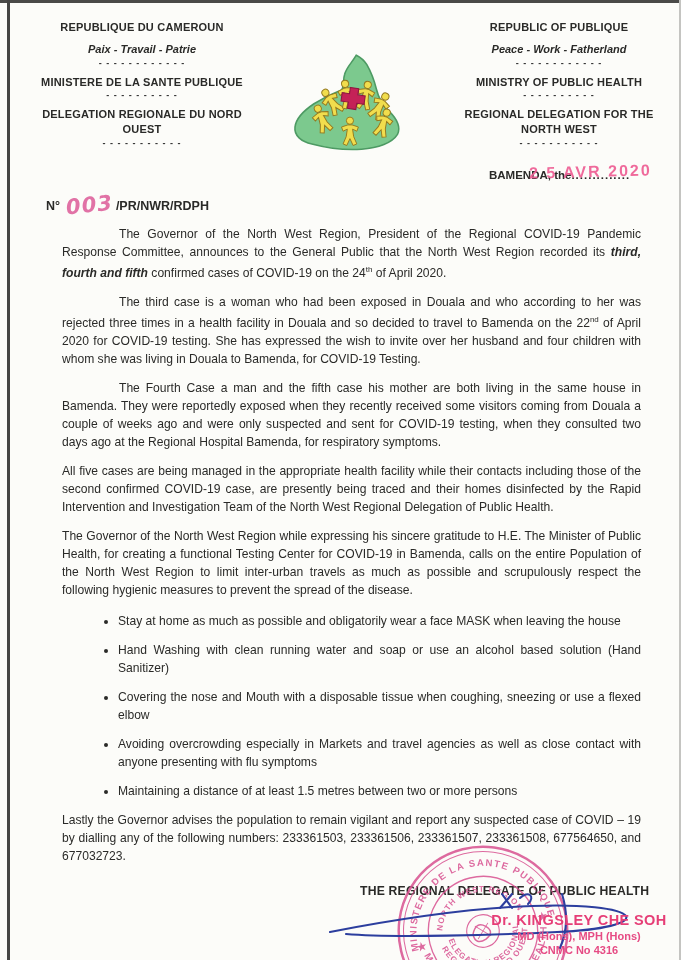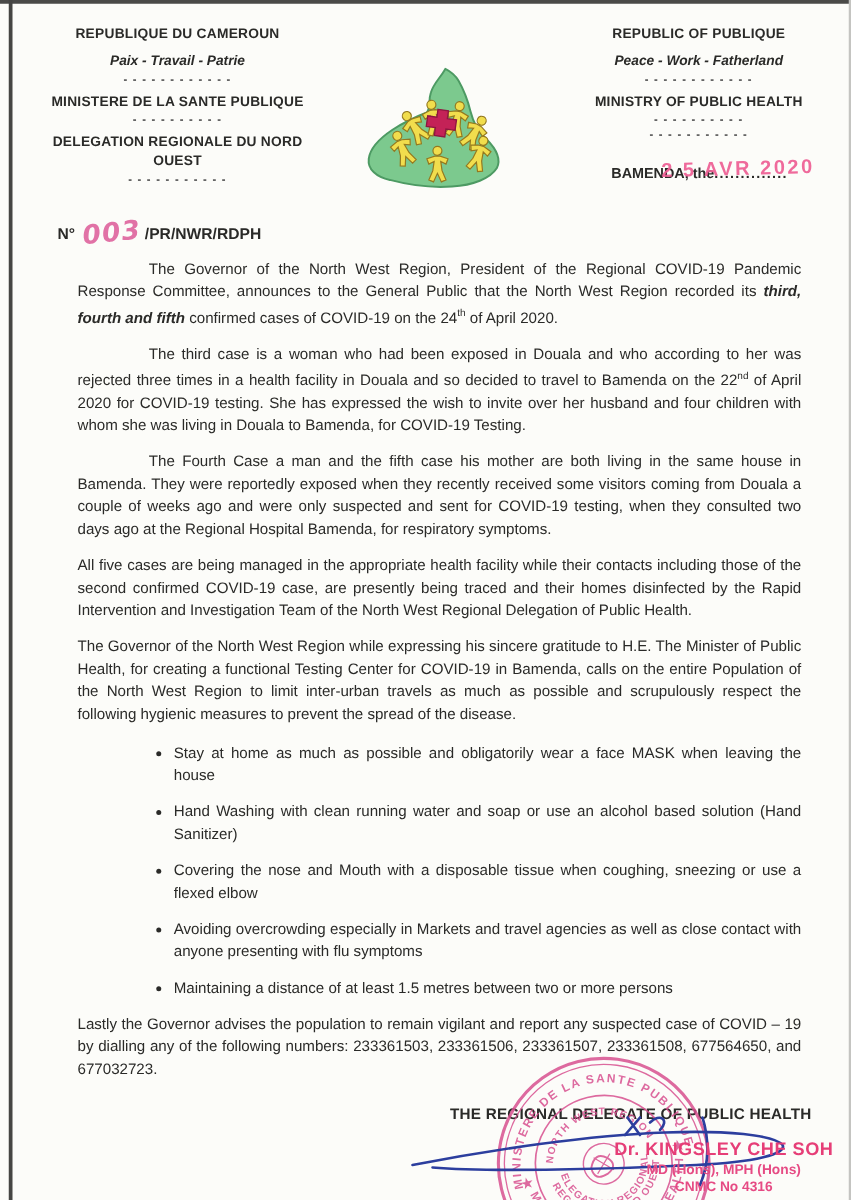--- a/index.html
+++ b/index.html
@@ -38,21 +38,21 @@
   }
 
   
   .title { max-width:575px; margin:13px auto 4px; text-align:center; font-size:12.6px; font-weight:bold; line-height:27px; }
   .bodytext { margin:10px 40px 0 62px; font-size:12.1px; line-height:18px; text-align:justify; }
   .bodytext p { margin:0 0 11px 0; }
   .bodytext p.indent { text-indent:57px; }
   .bi { font-weight:bold; font-style:italic; }
   sup { font-size:8px; }
   ul.bullets { margin:13px 40px 1px 62px; padding-left:56px; font-size:12.1px; line-height:18px; text-align:justify; }
-  ul.bullets li { margin-bottom:11px;margin-left:21px; }
+  ul.bullets li { margin-bottom:11px; }
 
   
   .sig-title { position:absolute; left:360px; top:884px; font-size:12.2px; font-weight:bold; letter-spacing:0.2px; }
   .stamp { position:absolute; left:392px; top:840px; width:182px; height:182px; transform:rotate(-14deg); opacity:0.85; }
   .stamp text { font-family:"Liberation Sans", sans-serif; font-weight:bold; fill:#d85190; }
   .stx  { font-size:10px; letter-spacing:1.5px; }
   .stx2 { font-size:8.5px; letter-spacing:1px; }
   .star { font-size:11px; }
   .signature-ink { position:absolute; left:322px; top:886px; width:330px; height:74px; }
   .name-block { position:absolute; left:478px; top:912px; width:202px; text-align:center; }
@@ -117,20 +117,21 @@
       </svg>
     </div>
 
     <div class="hblock">
       <div id="hdr-right">
           <div class="hl main">REPUBLIC OF PUBLIQUE</div>
           <div class="hl motto">Peace - Work - Fatherland</div>
           <div class="hl sep">- - - - - - - - - - - -</div>
           <div class="hl main">MINISTRY OF PUBLIC HEALTH</div>
           <div class="hl sep">- - - - - - - - - -</div>
+          <div class="hl main">REGIONAL DELEGATION FOR THE NORTH WEST</div>
           <div class="hl sep">- - - - - - - - - - -</div>
         </div>
       <div class="place-date">
         <span>BAMENDA, the</span><span class="dots">..............</span>
         <span class="date-stamp">2 5  AVR  2020</span>
       </div>
     </div>
   </div>
 
   <div class="refline">

